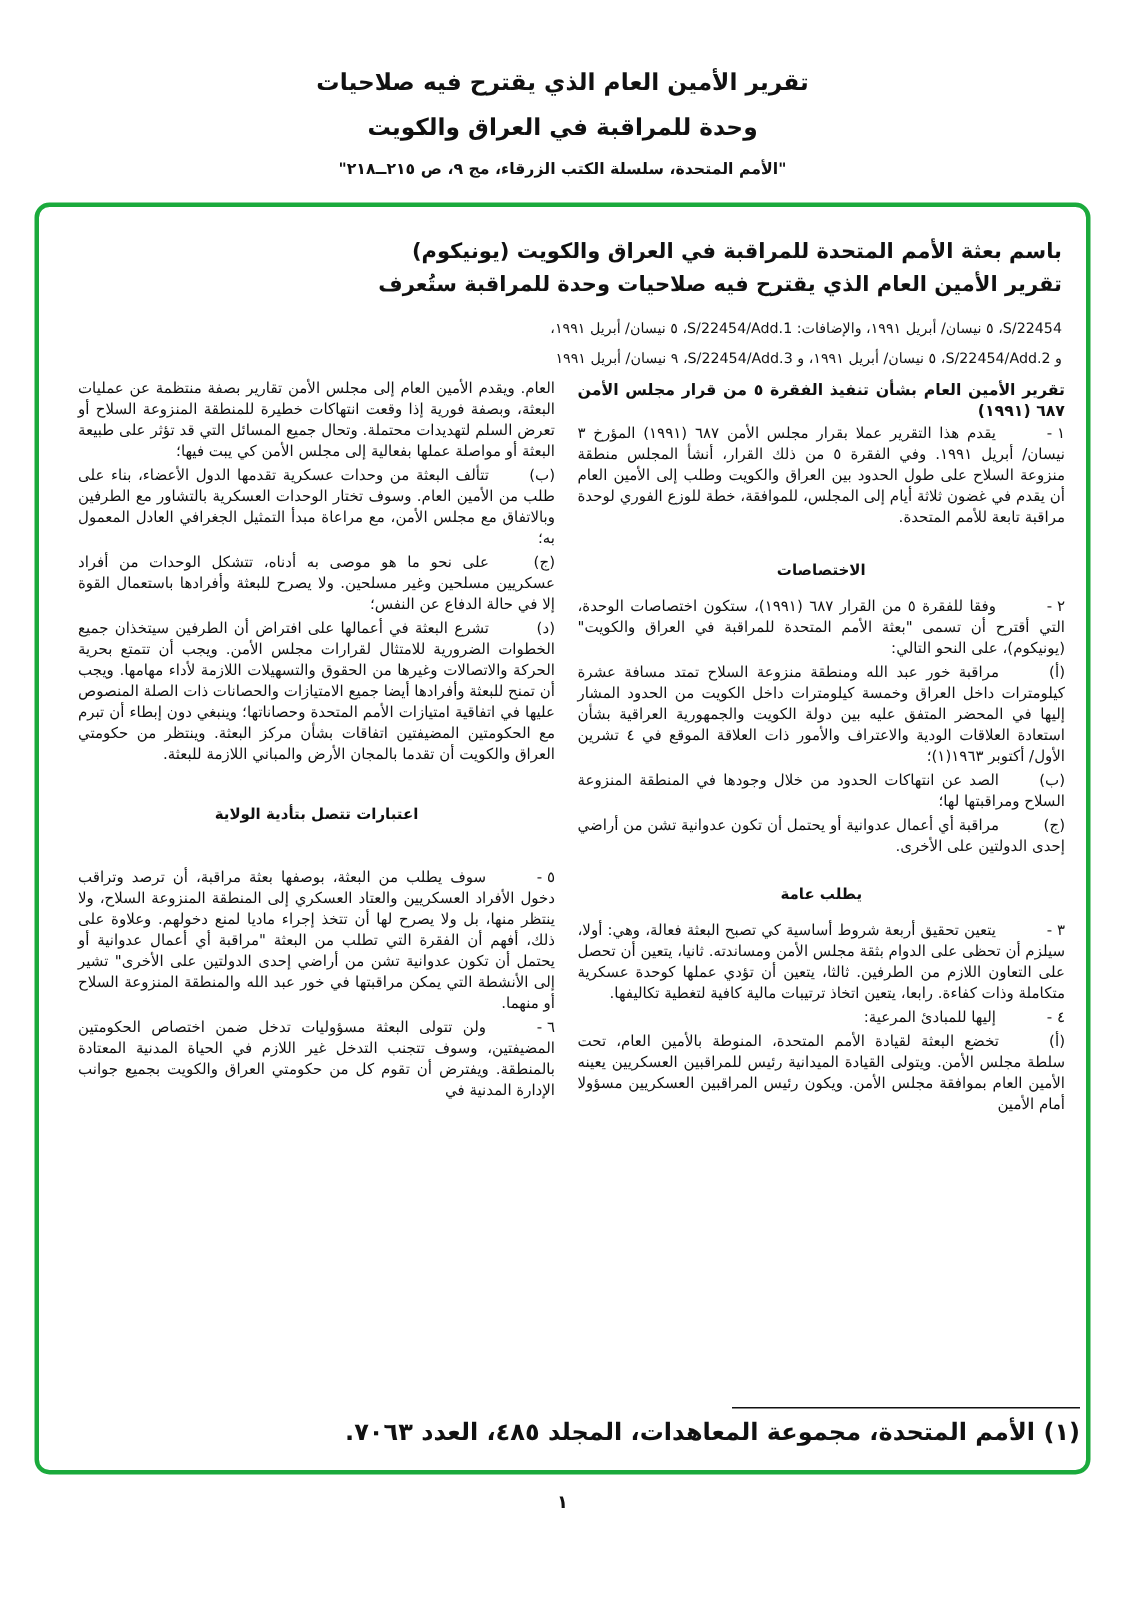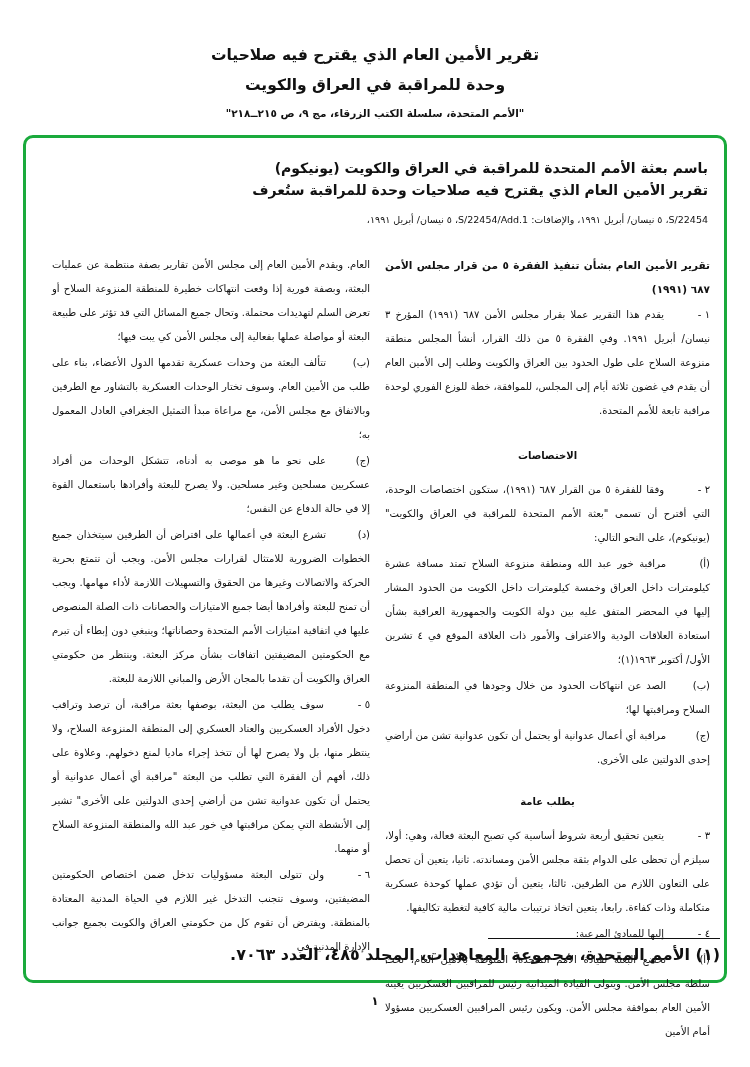--- a/index.html
+++ b/index.html
@@ -25,21 +25,21 @@
     .doc-title {
       position: absolute; top: 157px; right: 42px; width: 600px; text-align: right;
       font-weight: bold; font-size: 14px; line-height: 22px;
     }
     .symbols {
       position: absolute; top: 210px; right: 42px; width: 620px; text-align: right;
       font-weight: normal; font-size: 9.5px; line-height: 20px;
     }
     .col {
       position: absolute; top: 253px; text-align: justify;
-      font-size: 10px; line-height: 24px;
+      font-size: 10px; line-height: 14px;
     }
     .col.right { right: 40px; width: 325px; }
     .col.left { left: 52px; width: 318px; }
     .col p { margin: 0 0 2px 0; }
     .col .lead { font-weight: bold; font-size: 10.5px; }
     .col h3 {
       font-size: 10px; font-weight: bold; text-align: center; margin: 21px 0 10px 0;
     }
     .num { display: inline-block; width: 46px; }
     .sub { display: inline-block; width: 44px; }
@@ -64,20 +64,21 @@
 
 <div class="frame"></div>
 
 <div class="doc-title">
   <div>باسم بعثة الأمم المتحدة للمراقبة في العراق والكويت (يونيكوم)</div>
   <div>تقرير الأمين العام الذي يقترح فيه صلاحيات وحدة للمراقبة ستُعرف</div>
 </div>
 
 <div class="symbols">
   <div>S/22454، ٥ نيسان/ أبريل ١٩٩١، والإضافات: S/22454/Add.1، ٥ نيسان/ أبريل ١٩٩١،</div>
+  <div>و S/22454/Add.2، ٥ نيسان/ أبريل ١٩٩١، و S/22454/Add.3، ٩ نيسان/ أبريل ١٩٩١</div>
 </div>
 
 <div class="col right">
   <p class="lead">تقرير الأمين العام بشأن تنفيذ الفقرة ٥ من قرار مجلس الأمن ٦٨٧ (١٩٩١)</p>
   <p><span class="num">١ -</span><span>يقدم هذا التقرير عملا بقرار مجلس الأمن ٦٨٧ (١٩٩١) المؤرخ ٣ نيسان/ أبريل ١٩٩١. وفي الفقرة ٥ من ذلك القرار، أنشأ المجلس منطقة منزوعة السلاح على طول الحدود بين العراق والكويت وطلب إلى الأمين العام أن يقدم في غضون ثلاثة أيام إلى المجلس، للموافقة، خطة للوزع الفوري لوحدة مراقبة تابعة للأمم المتحدة.</span></p>
   <h3>الاختصاصات</h3>
   <p><span class="num">٢ -</span><span>وفقا للفقرة ٥ من القرار ٦٨٧ (١٩٩١)، ستكون اختصاصات الوحدة، التي أقترح أن تسمى "بعثة الأمم المتحدة للمراقبة في العراق والكويت" (يونيكوم)، على النحو التالي:</span></p>
   <p><span class="sub">(أ)</span><span>مراقبة خور عبد الله ومنطقة منزوعة السلاح تمتد مسافة عشرة كيلومترات داخل العراق وخمسة كيلومترات داخل الكويت من الحدود المشار إليها في المحضر المتفق عليه بين دولة الكويت والجمهورية العراقية بشأن استعادة العلاقات الودية والاعتراف والأمور ذات العلاقة الموقع في ٤ تشرين الأول/ أكتوبر ١٩٦٣(١)؛</span></p>
   <p><span class="sub">(ب)</span><span>الصد عن انتهاكات الحدود من خلال وجودها في المنطقة المنزوعة السلاح ومراقبتها لها؛</span></p>
   <p><span class="sub">(ج)</span><span>مراقبة أي أعمال عدوانية أو يحتمل أن تكون عدوانية تشن من أراضي إحدى الدولتين على الأخرى.</span></p>
@@ -85,20 +86,21 @@
   <p><span class="num">٣ -</span><span>يتعين تحقيق أربعة شروط أساسية كي تصبح البعثة فعالة، وهي: أولا، سيلزم أن تحظى على الدوام بثقة مجلس الأمن ومساندته. ثانيا، يتعين أن تحصل على التعاون اللازم من الطرفين. ثالثا، يتعين أن تؤدي عملها كوحدة عسكرية متكاملة وذات كفاءة. رابعا، يتعين اتخاذ ترتيبات مالية كافية لتغطية تكاليفها.</span></p>
   <p><span class="num">٤ -</span><span>إليها للمبادئ المرعية:</span></p>
   <p><span class="sub">(أ)</span><span>تخضع البعثة لقيادة الأمم المتحدة، المنوطة بالأمين العام، تحت سلطة مجلس الأمن. ويتولى القيادة الميدانية رئيس للمراقبين العسكريين يعينه الأمين العام بموافقة مجلس الأمن. ويكون رئيس المراقبين العسكريين مسؤولا أمام الأمين</span></p>
 </div>
 
 <div class="col left">
   <p>العام. ويقدم الأمين العام إلى مجلس الأمن تقارير بصفة منتظمة عن عمليات البعثة، وبصفة فورية إذا وقعت انتهاكات خطيرة للمنطقة المنزوعة السلاح أو تعرض السلم لتهديدات محتملة. وتحال جميع المسائل التي قد تؤثر على طبيعة البعثة أو مواصلة عملها بفعالية إلى مجلس الأمن كي يبت فيها؛</p>
   <p><span class="sub">(ب)</span><span>تتألف البعثة من وحدات عسكرية تقدمها الدول الأعضاء، بناء على طلب من الأمين العام. وسوف تختار الوحدات العسكرية بالتشاور مع الطرفين وبالاتفاق مع مجلس الأمن، مع مراعاة مبدأ التمثيل الجغرافي العادل المعمول به؛</span></p>
   <p><span class="sub">(ج)</span><span>على نحو ما هو موصى به أدناه، تتشكل الوحدات من أفراد عسكريين مسلحين وغير مسلحين. ولا يصرح للبعثة وأفرادها باستعمال القوة إلا في حالة الدفاع عن النفس؛</span></p>
   <p><span class="sub">(د)</span><span>تشرع البعثة في أعمالها على افتراض أن الطرفين سيتخذان جميع الخطوات الضرورية للامتثال لقرارات مجلس الأمن. ويجب أن تتمتع بحرية الحركة والاتصالات وغيرها من الحقوق والتسهيلات اللازمة لأداء مهامها. ويجب أن تمنح للبعثة وأفرادها أيضا جميع الامتيازات والحصانات ذات الصلة المنصوص عليها في اتفاقية امتيازات الأمم المتحدة وحصاناتها؛ وينبغي دون إبطاء أن تبرم مع الحكومتين المضيفتين اتفاقات بشأن مركز البعثة. وينتظر من حكومتي العراق والكويت أن تقدما بالمجان الأرض والمباني اللازمة للبعثة.</span></p>
+  <h3 style="margin-top:26px;margin-bottom:28px;">اعتبارات تتصل بتأدية الولاية</h3>
   <p><span class="num">٥ -</span><span>سوف يطلب من البعثة، بوصفها بعثة مراقبة، أن ترصد وتراقب دخول الأفراد العسكريين والعتاد العسكري إلى المنطقة المنزوعة السلاح، ولا ينتظر منها، بل ولا يصرح لها أن تتخذ إجراء ماديا لمنع دخولهم. وعلاوة على ذلك، أفهم أن الفقرة التي تطلب من البعثة "مراقبة أي أعمال عدوانية أو يحتمل أن تكون عدوانية تشن من أراضي إحدى الدولتين على الأخرى" تشير إلى الأنشطة التي يمكن مراقبتها في خور عبد الله والمنطقة المنزوعة السلاح أو منهما.</span></p>
   <p><span class="num">٦ -</span><span>ولن تتولى البعثة مسؤوليات تدخل ضمن اختصاص الحكومتين المضيفتين، وسوف تتجنب التدخل غير اللازم في الحياة المدنية المعتادة بالمنطقة. ويفترض أن تقوم كل من حكومتي العراق والكويت بجميع جوانب الإدارة المدنية في</span></p>
 </div>
 
 <div class="footnote-rule"></div>
 <div class="footnote">(١) الأمم المتحدة، مجموعة المعاهدات، المجلد ٤٨٥، العدد ٧٠٦٣.</div>
 
 <div class="page-number">١</div>
 
 </body></html>

